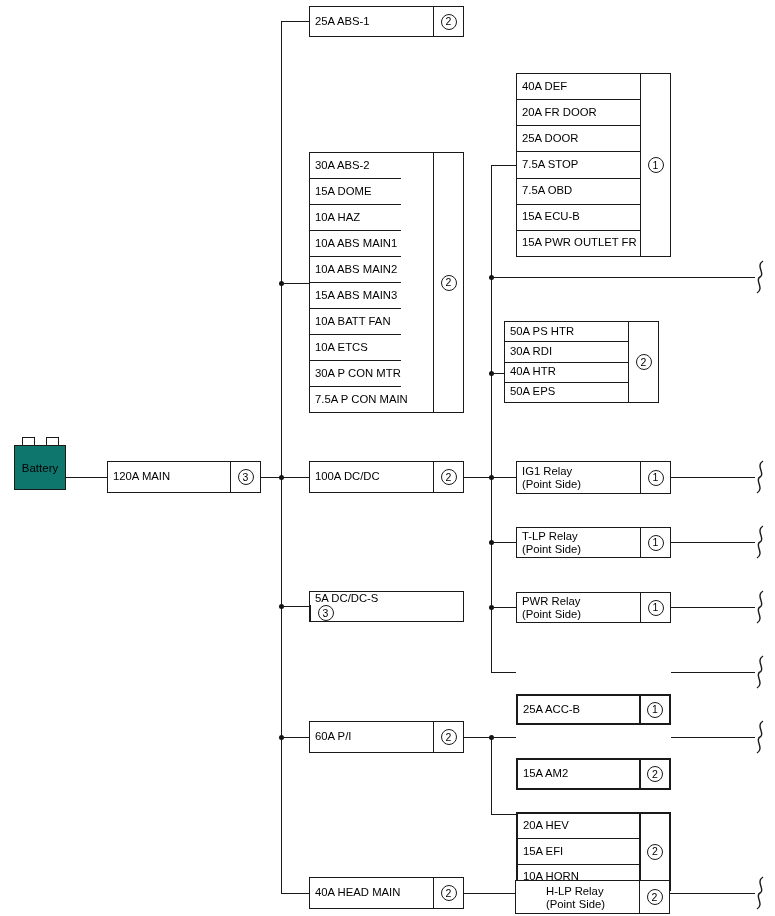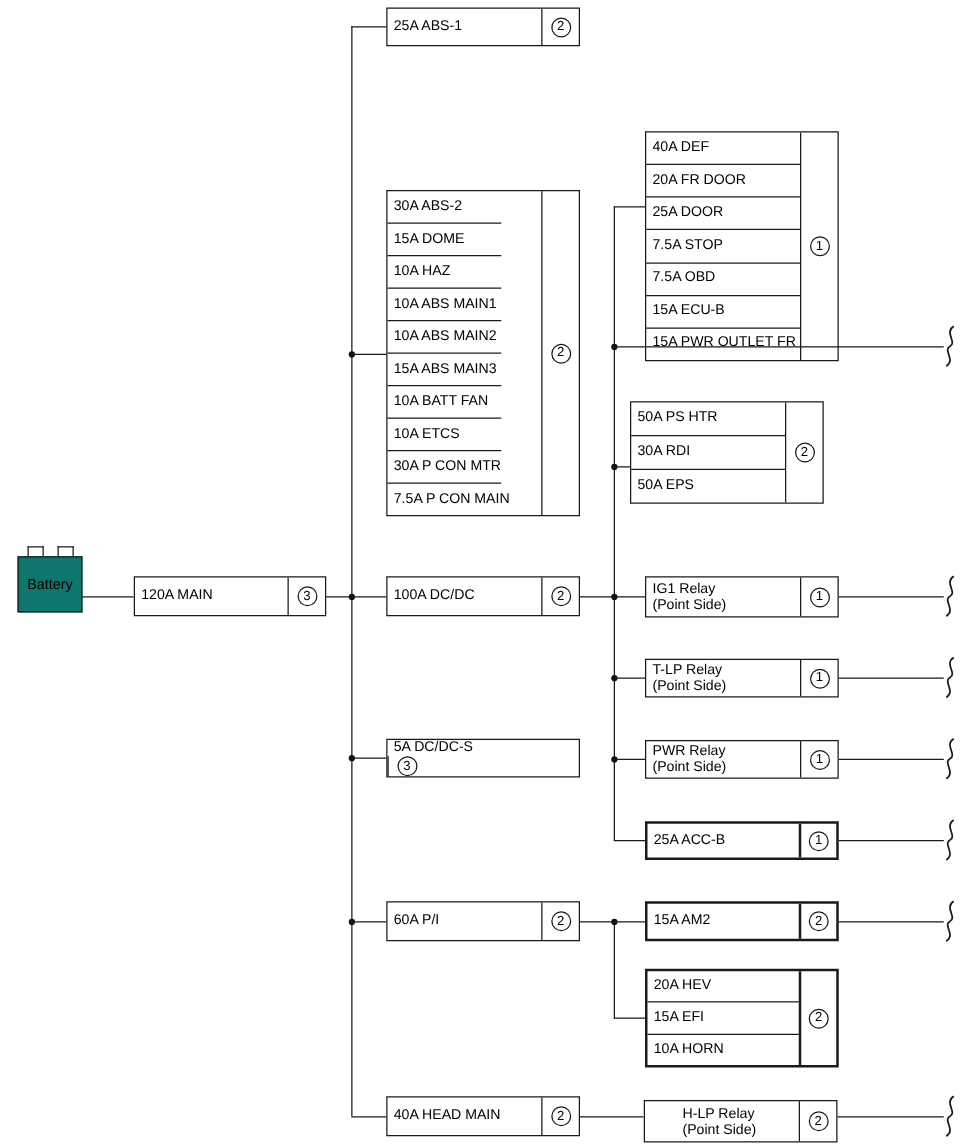--- a/index.html
+++ b/index.html
@@ -71,21 +71,21 @@
   
   .fbox {
     position: absolute;
     box-sizing: border-box;
     border: 1.6px solid #1a1a1a;
     background: #ffffff;
     display: flex;
     align-items: stretch;
   }
   .fbox.thin { border-width: 1.2px; }
-  .fbox.thick { border-width: 2.2px; }
+  .fbox.thick { border-width: 2.2px; margin-top: 37px; }
 
   .fbox .rows {
     flex: 1 1 auto;
     display: flex;
     flex-direction: column;
     min-width: 0;
   }
   .frow {
     flex: 1 1 0;
     display: flex;
@@ -268,21 +268,21 @@
     </div>
     <div class="numcell">
       <span class="circnum">2</span>
     </div>
   </div>
   <div class="wire h" style="left:464px; top:893px; width:51px;"></div>
 
   <div class="wire v" style="left:491px; top:165px; height:507px;"></div>
 
   <div class="wire h" style="left:491px; top:165px; width:25px;"></div>
-  <div class="fbox" style="left:516px; top:73px; width:155px; height:184px;margin-top:32px;">
+  <div class="fbox" style="left:516px; top:73px; width:155px; height:184px;">
     <div class="rows">
       <div class="frow">
           <span>40A DEF</span>
         </div>
       <div class="frow">
           <span>20A FR DOOR</span>
         </div>
       <div class="frow">
           <span>25A DOOR</span>
         </div>
@@ -314,20 +314,23 @@
 
   <div class="node-dot" style="left:491px; top:373px;"></div>
   <div class="wire h" style="left:491px; top:373px; width:25px;"></div>
   <div class="fbox" style="left:504px; top:321px; width:155px; height:82px;">
     <div class="rows">
       <div class="frow">
           <span>50A PS HTR</span>
         </div>
       <div class="frow">
           <span>30A RDI</span>
+        </div>
+      <div class="frow">
+          <span>40A HTR</span>
         </div>
       <div class="frow">
           <span>50A EPS</span>
         </div>
     </div>
     <div class="numcell">
       <span class="circnum">2</span>
     </div>
   </div>
 

